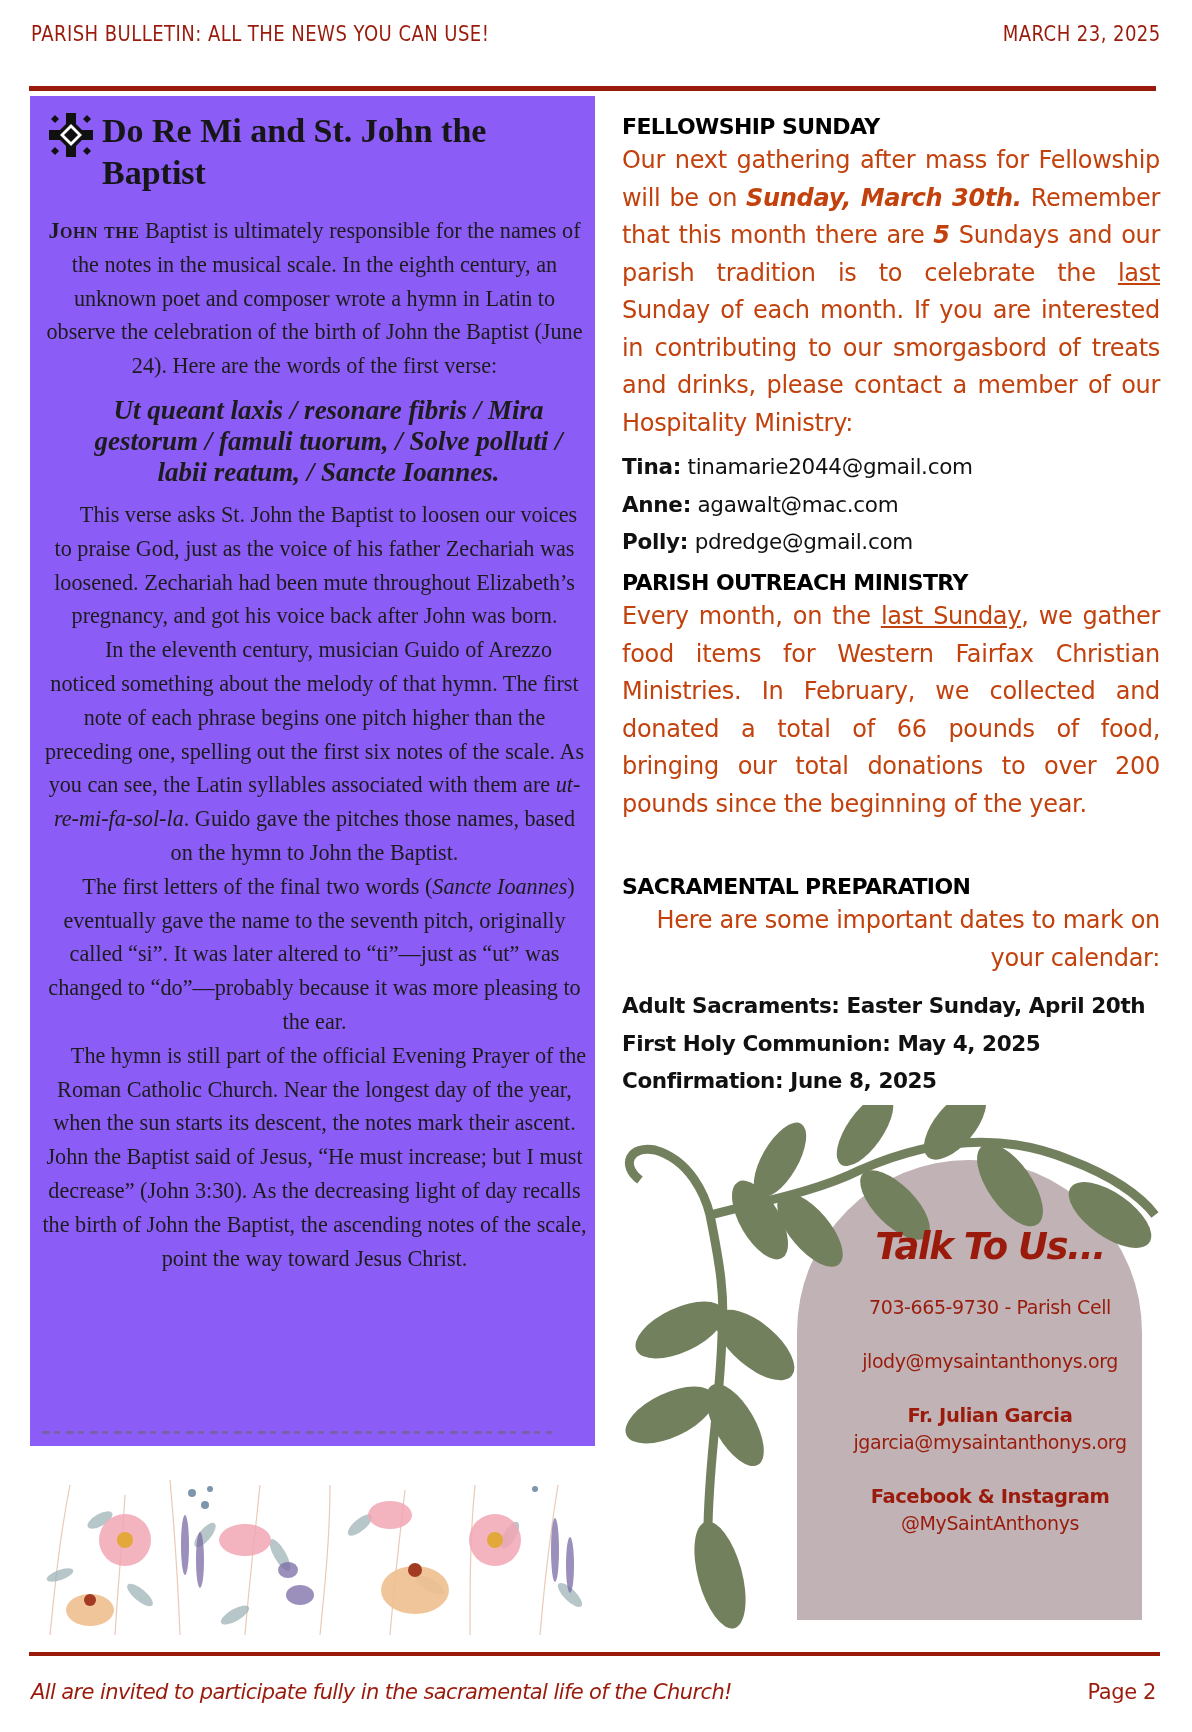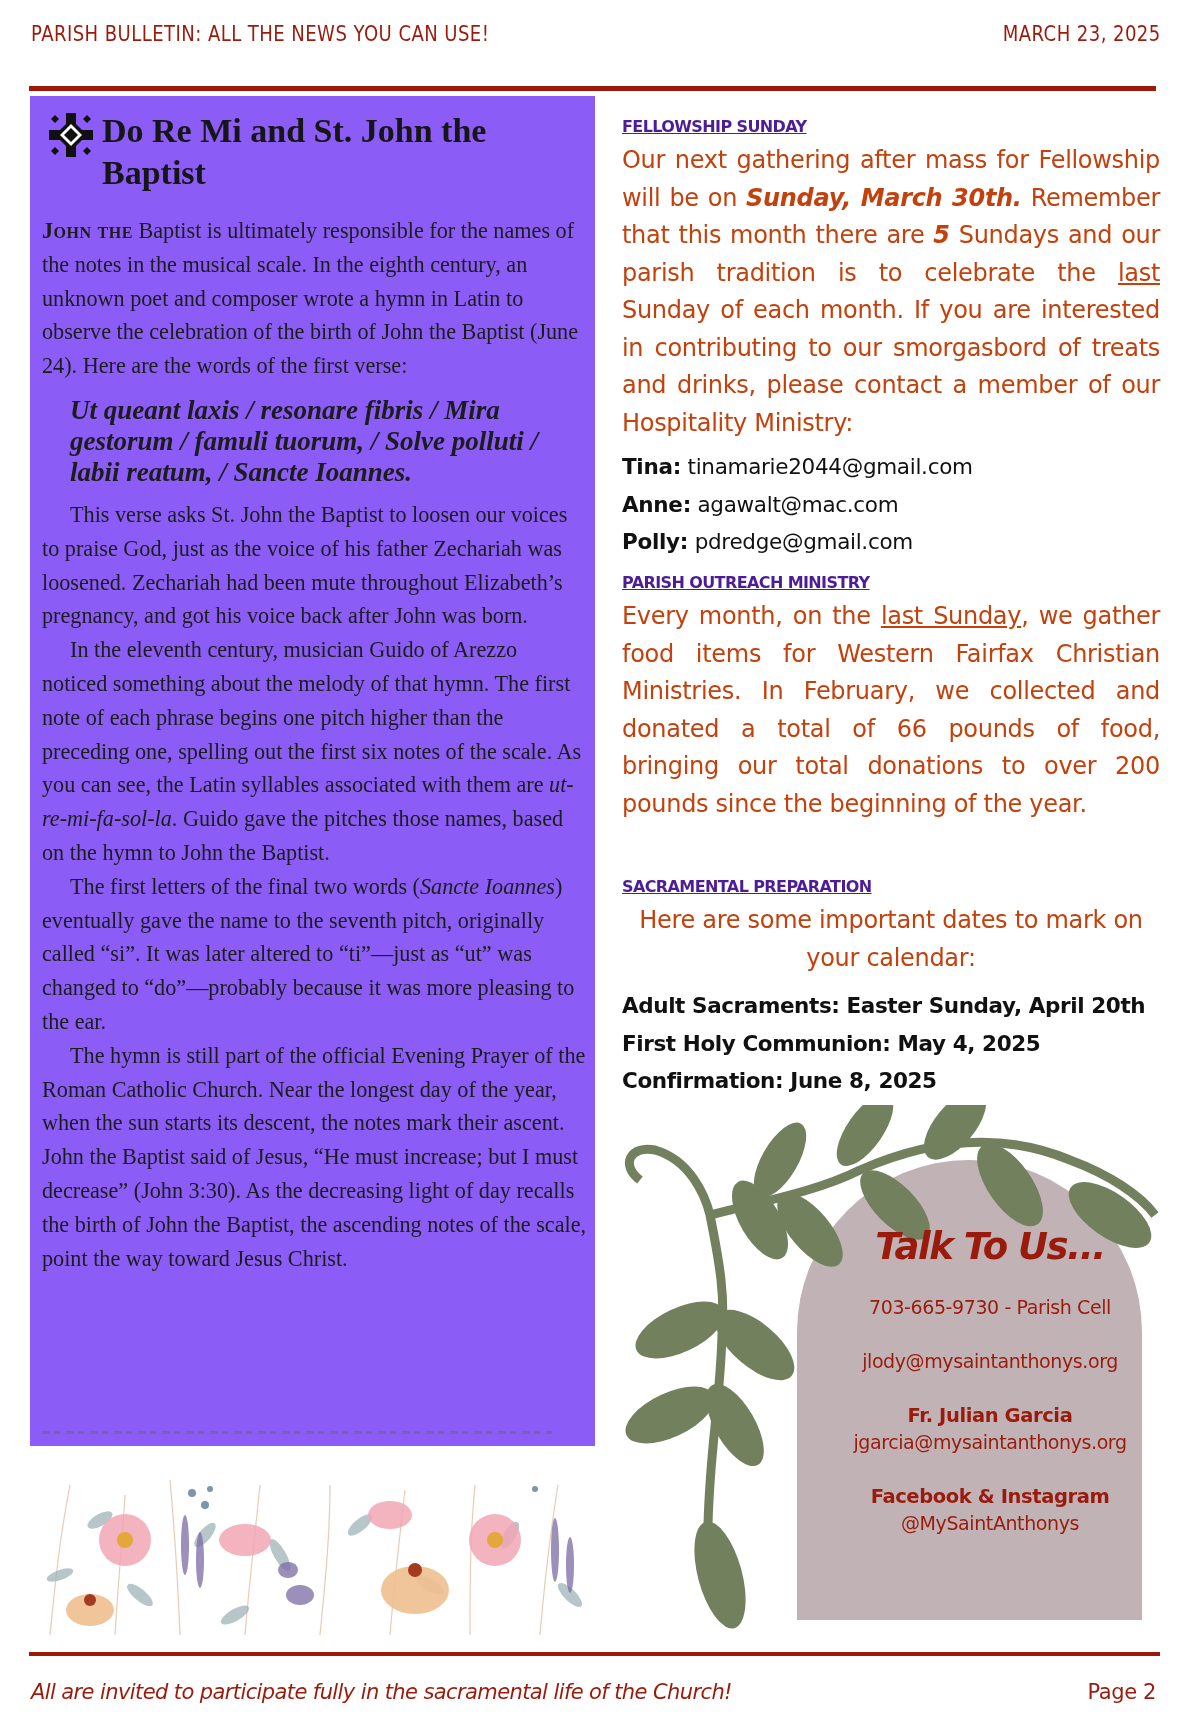--- a/index.html
+++ b/index.html
@@ -15,31 +15,31 @@
   .header-date { right: 31px; transform-origin: right center; }
   .rule-top { position: absolute; left: 29px; top: 86px; width: 1127px; height: 5px; background: #9a1b0c; }
   .rule-bottom { position: absolute; left: 29px; top: 1652px; width: 1131px; height: 4px; background: #9a1b0c; }
 
   
   .article { position: absolute; left: 30px; top: 96px; width: 565px; height: 1350px; background: #8b5cf6; font-family: "Liberation Serif", "DejaVu Serif", serif; color: #1c1c1c; }
   .article-head { position: absolute; left: 18px; top: 14px; display: flex; align-items: flex-start; }
   .ornament { width: 46px; height: 46px; margin-right: 8px; margin-top: 2px; }
   .article-title { font-size: 34px; line-height: 42px; font-weight: bold; width: 420px; color: #161616; }
   .article-body { position: absolute; left: 12px; top: 118px; width: 545px; font-size: 22.2px; line-height: 33.8px; }
-  .article-body p { margin: 0; }
+  .article-body p { margin: 0; text-align: center; }
   .indent { text-indent: 28px; }
   .smallcaps { font-variant: small-caps; font-weight: bold; letter-spacing: 0.5px; }
   .verse { font-style: italic; font-weight: bold; font-size: 27px; line-height: 31px; padding-left: 28px; margin: 12px 0 10px 0 !important; }
   .credit { position: absolute; left: 12px; top: 1335px; width: 510px; height: 3px; background: repeating-linear-gradient(90deg, #666 0 8px, transparent 8px 12px, #666 12px 18px, transparent 18px 24px); opacity: 0.5; }
 
   .floral { position: absolute; left: 30px; top: 1475px; width: 565px; height: 160px; overflow: hidden; background: #fff; }
 
   
   .rcol { position: absolute; left: 622px; width: 538px; font-family: "DejaVu Sans", sans-serif; }
-  .sec-head { color: #4c1d95; font-weight: bold; font-size: 16px; letter-spacing: -0.6px; line-height: 30px; text-decoration: underline; }
+  .sec-head { color: #000000; font-weight: bold; font-size: 22px; letter-spacing: -0.6px; line-height: 30px; }
   .sec-text { font-size: 24px; line-height: 37.5px; text-align: justify; letter-spacing: -0.3px; color: #c2410c; }
   .contacts { font-size: 21.5px; line-height: 37.5px; letter-spacing: -0.3px; }
   .contacts b { font-weight: bold; }
   .dates { font-size: 21.5px; line-height: 37.5px; font-weight: bold; letter-spacing: -0.4px; }
   u { text-decoration: underline; }
 
   #fellowship { top: 112px; }
   #fellowship .contacts { margin-top: 6px; }
   #outreach { top: 568px; }
   #sacramental { top: 872px; }
@@ -155,21 +155,21 @@
   </div>
 </section>
 
 <section class="rcol" id="outreach">
   <div class="sec-head">PARISH OUTREACH MINISTRY</div>
   <div class="sec-text"><span>Every month, on the </span><u>last Sunday</u><span>, we gather food items for Western Fairfax Christian Ministries. In February, we collected and donated a total of 66 pounds of food, bringing our total donations to over 200 pounds since the beginning of the year.</span></div>
 </section>
 
 <section class="rcol" id="sacramental">
   <div class="sec-head">SACRAMENTAL PREPARATION</div>
-  <div class="sec-text" style="text-align:center">Here are some important dates to mark on your calendar:</div>
+  <div class="sec-text" style="text-align:right">Here are some important dates to mark on your calendar:</div>
   <div class="dates">
     <div>Adult Sacraments: Easter Sunday, April 20th</div>
     <div>First Holy Communion: May 4, 2025</div>
     <div>Confirmation: June 8, 2025</div>
   </div>
 </section>
 
 <div class="arch"></div>
 <svg class="vine" viewBox="0 0 560 540">
   <g fill="#72805e">

